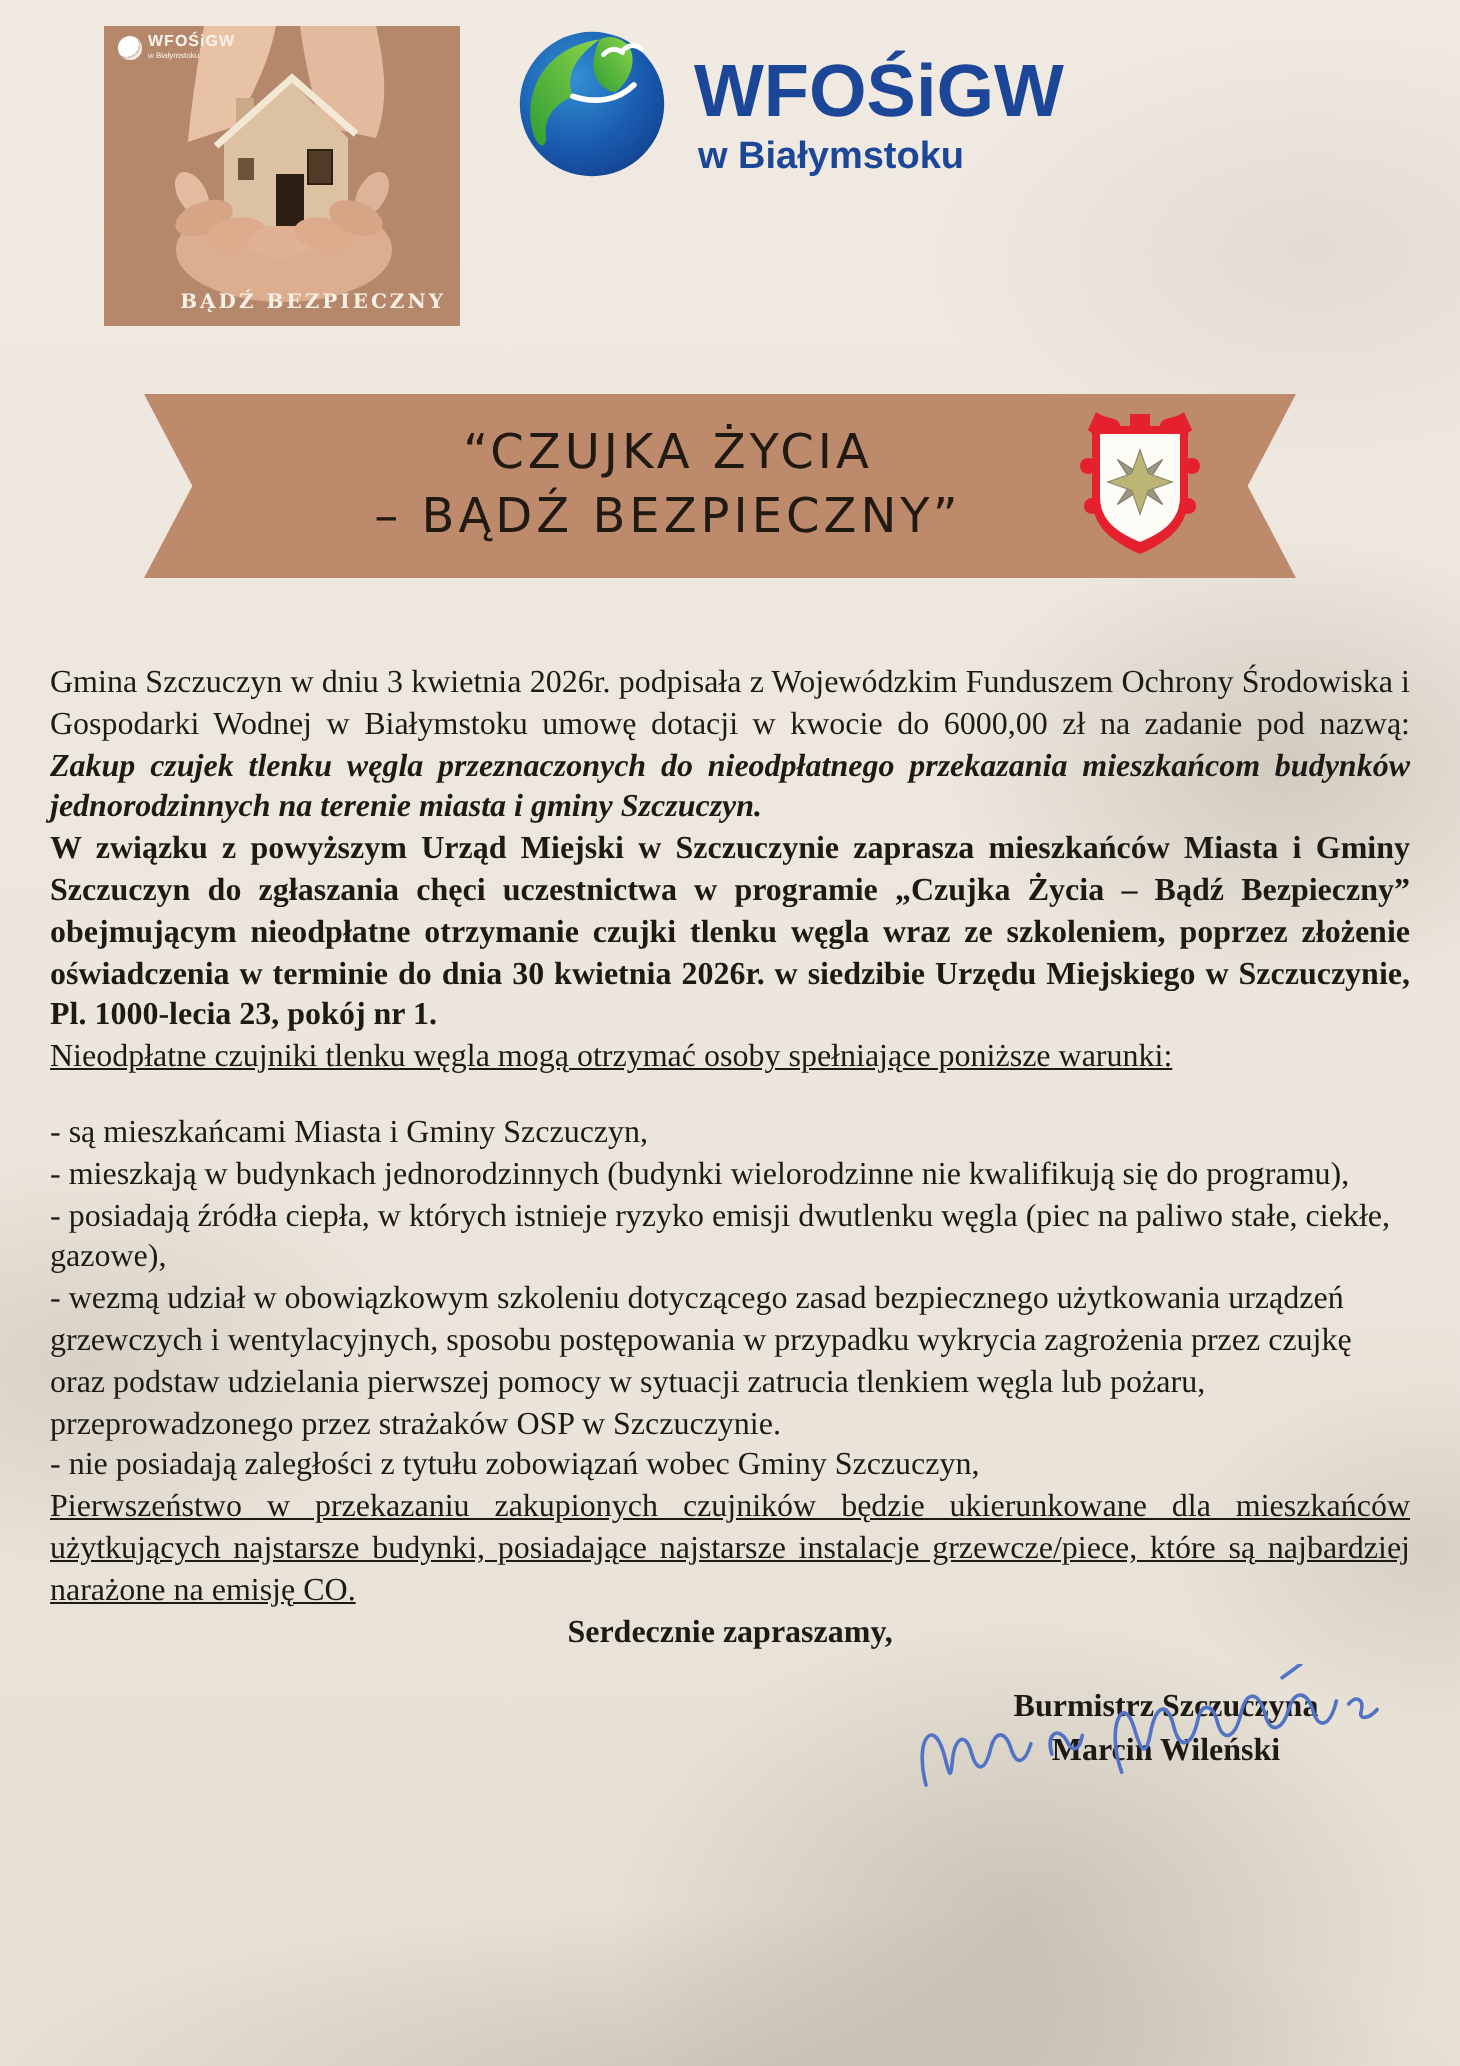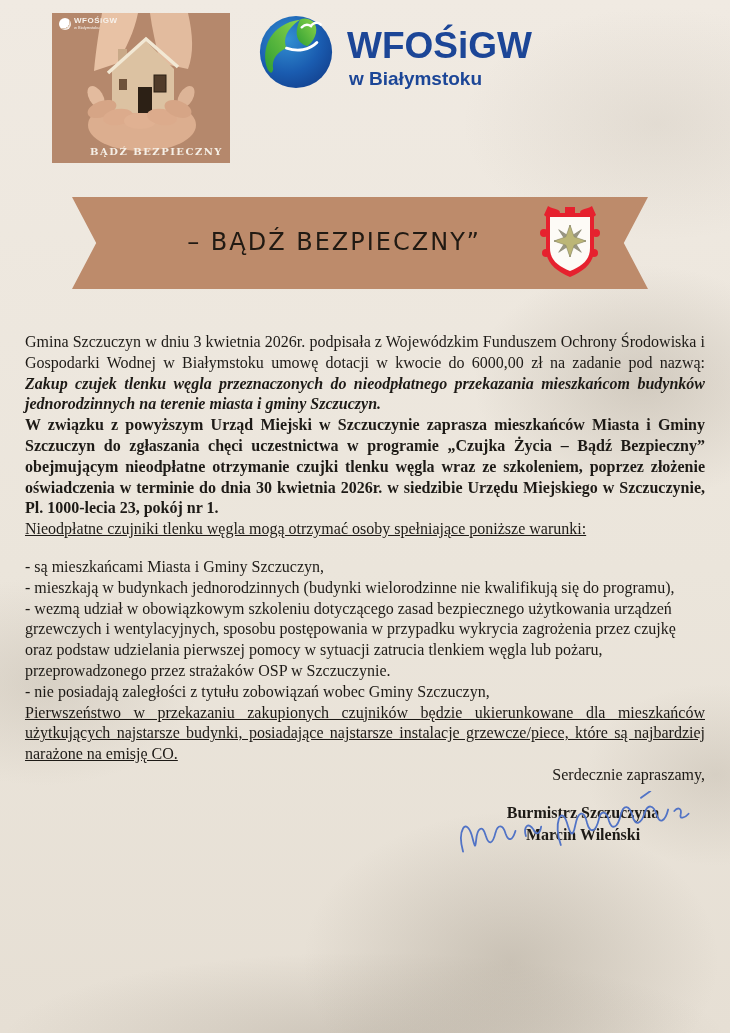--- a/index.html
+++ b/index.html
@@ -42,21 +42,21 @@
   
   .doc{position:absolute;left:0;top:332px;width:730px;padding:0 25px;box-sizing:border-box;
     font-size:16px;line-height:20.8px;text-align:justify;}
   .doc p{margin:0;}
   .p1 em{font-weight:bold;font-style:italic;}
   .p2{margin-top:22px;font-weight:bold;}
   .conditions-heading{margin-top:22px;text-align:left;text-decoration:underline;}
   .conditions{margin-top:17px;text-align:left;}
   .priority{margin-top:14px;text-decoration:underline;}
   .final{margin-top:22px;}
-  .closing{margin-top:20px;margin-left:414px;font-weight:normal;text-align:right;}
+  .closing{margin-top:20px;margin-left:414px;font-weight:bold;text-align:center;}
   .sig-block{margin-left:448px;margin-top:17px;width:220px;text-align:center;font-weight:bold;position:relative;}
   .sig-name{margin-top:1px;}
   .signature-svg{position:absolute;left:-26px;top:-12px;width:272px;height:64px;pointer-events:none;}
 </style>
 </head>
 <body>
 
 <div class="page">
 
   <div class="photo-card">
@@ -109,20 +109,21 @@
       <path d="M46,14 q5,-5 10,-1 M56,12 q5,-5 10,-1" stroke="#ffffff" stroke-width="2.5" fill="none" stroke-linecap="round"></path>
     </svg>
     <div class="logo-text">
       <div class="logo-name">WFOŚiGW</div>
       <div class="logo-loc">w Białymstoku</div>
     </div>
   </div>
 
   <div class="banner">
     <div class="banner-text">
+      <div>“CZUJKA ŻYCIA</div>
       <div>– BĄDŹ BEZPIECZNY”</div>
     </div>
     <svg class="crest" viewBox="0 0 64 78" aria-hidden="true">
       <path d="M10,1 c6,4 10,2 12,6 l-2,7 c-6,-2 -10,0 -14,-4 z" fill="#e6212e"></path>
       <path d="M54,1 c-6,4 -10,2 -12,6 l2,7 c6,-2 10,0 14,-4 z" fill="#e6212e"></path>
       <rect x="27" y="2" width="10" height="7" fill="#e6212e"></rect>
       <circle cx="6" cy="28" r="4" fill="#e6212e"></circle>
       <circle cx="58" cy="28" r="4" fill="#e6212e"></circle>
       <circle cx="8" cy="48" r="4" fill="#e6212e"></circle>
       <circle cx="56" cy="48" r="4" fill="#e6212e"></circle>
@@ -136,20 +137,21 @@
   <div class="doc">
     <p class="p1"><span>Gmina Szczuczyn w dniu 3 kwietnia 2026r. podpisała z Wojewódzkim Funduszem Ochrony Środowiska i Gospodarki Wodnej w Białymstoku umowę dotacji w kwocie do 6000,00 zł na zadanie pod nazwą: </span><em>Zakup czujek tlenku węgla przeznaczonych do nieodpłatnego przekazania mieszkańcom budynków jednorodzinnych na terenie miasta i gminy Szczuczyn.</em></p>
 
     <p class="p2">W związku z powyższym Urząd Miejski w Szczuczynie zaprasza mieszkańców Miasta i Gminy Szczuczyn do zgłaszania chęci uczestnictwa w programie „Czujka Życia – Bądź Bezpieczny” obejmującym nieodpłatne otrzymanie czujki tlenku węgla wraz ze szkoleniem, poprzez złożenie oświadczenia w terminie do dnia 30 kwietnia 2026r. w siedzibie Urzędu Miejskiego w Szczuczynie, Pl. 1000-lecia 23, pokój nr 1.</p>
 
     <p class="conditions-heading">Nieodpłatne czujniki tlenku węgla mogą otrzymać osoby spełniające poniższe warunki:</p>
 
     <div class="conditions">
       <div>- są mieszkańcami Miasta i Gminy Szczuczyn,</div>
       <div>- mieszkają w budynkach jednorodzinnych (budynki wielorodzinne nie kwalifikują się do programu),</div>
+      <div>- posiadają źródła ciepła, w których istnieje ryzyko emisji dwutlenku węgla (piec na paliwo stałe, ciekłe, gazowe),</div>
       <div>- wezmą udział w obowiązkowym szkoleniu dotyczącego zasad bezpiecznego użytkowania urządzeń grzewczych i wentylacyjnych, sposobu postępowania w przypadku wykrycia zagrożenia przez czujkę oraz podstaw udzielania pierwszej pomocy w sytuacji zatrucia tlenkiem węgla lub pożaru, przeprowadzonego przez strażaków OSP w Szczuczynie.</div>
       <div>- nie posiadają zaległości z tytułu zobowiązań wobec Gminy Szczuczyn,</div>
     </div>
 
     <p class="priority">Pierwszeństwo w przekazaniu zakupionych czujników będzie ukierunkowane dla mieszkańców użytkujących najstarsze budynki, posiadające najstarsze instalacje grzewcze/piece, które są najbardziej narażone na emisję CO.</p>
 
 
     <p class="closing">Serdecznie zapraszamy,</p>
 
     <div class="sig-block">

